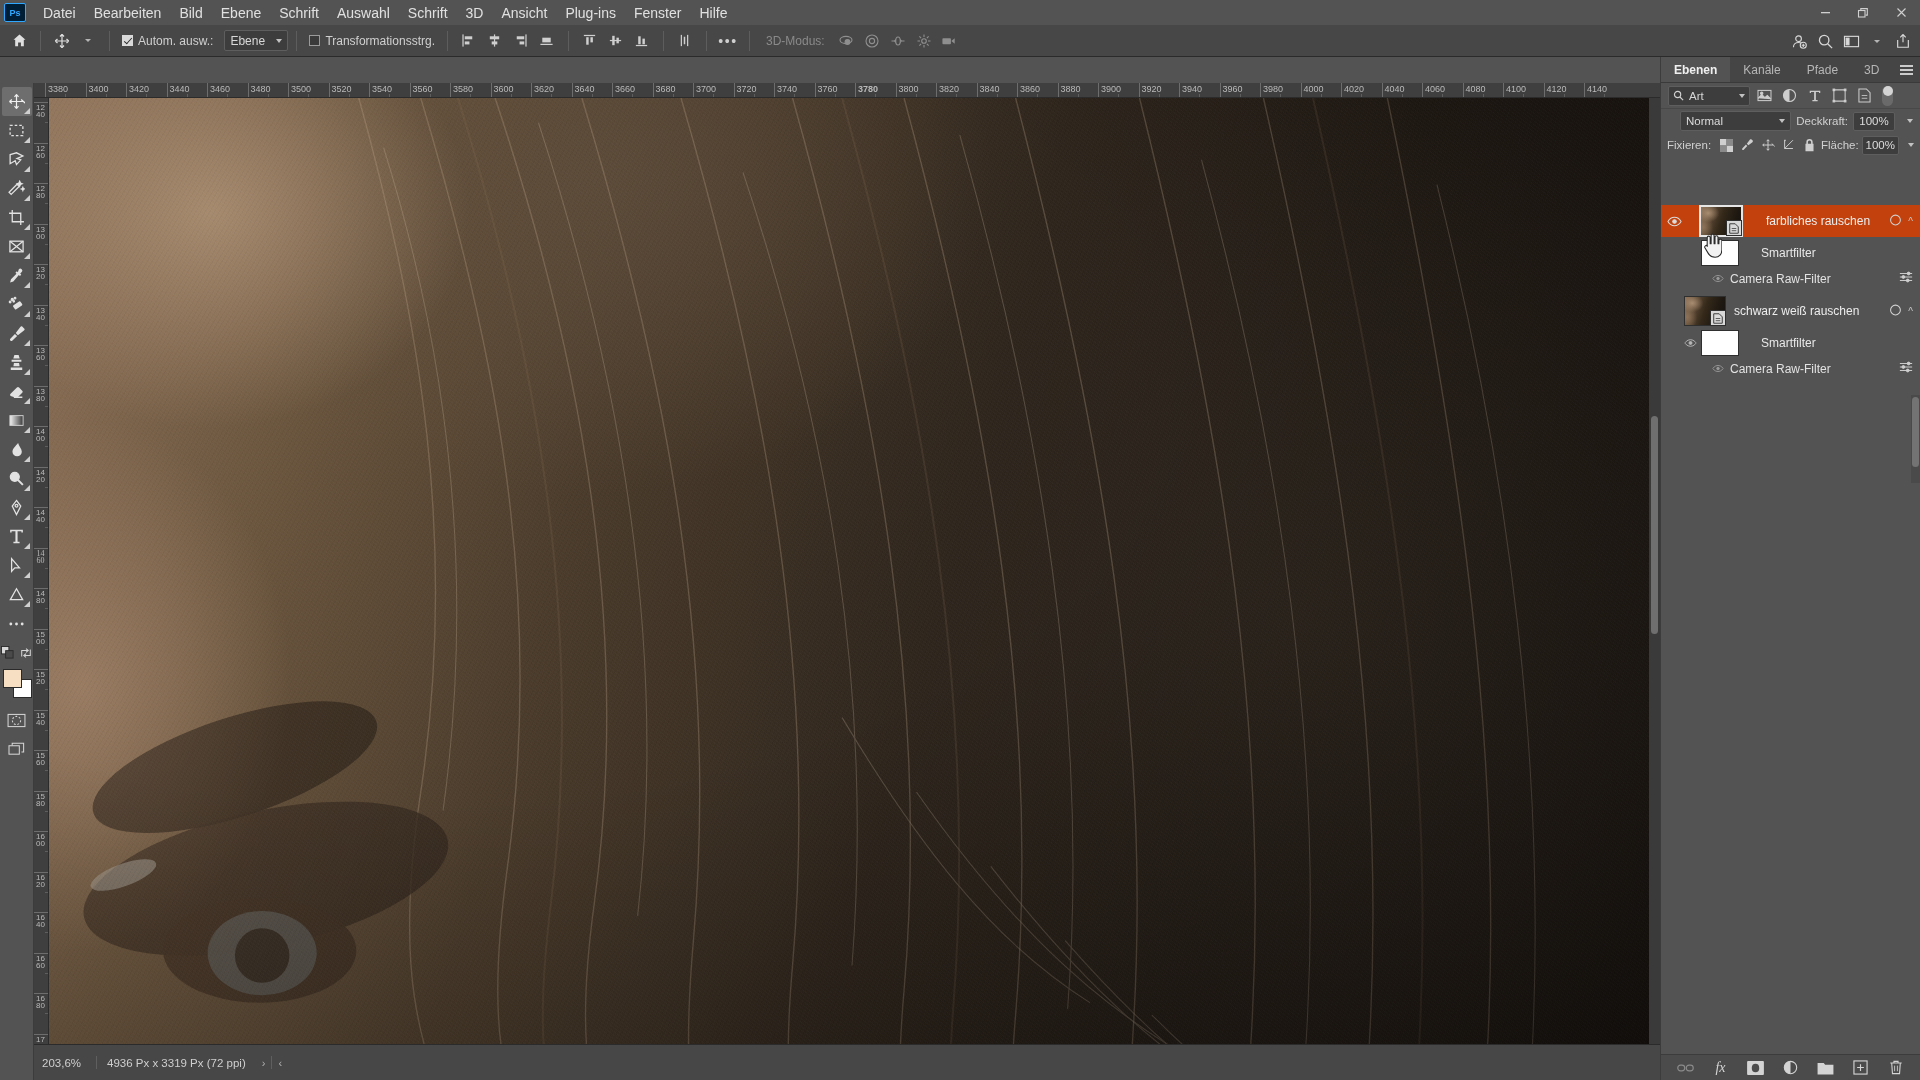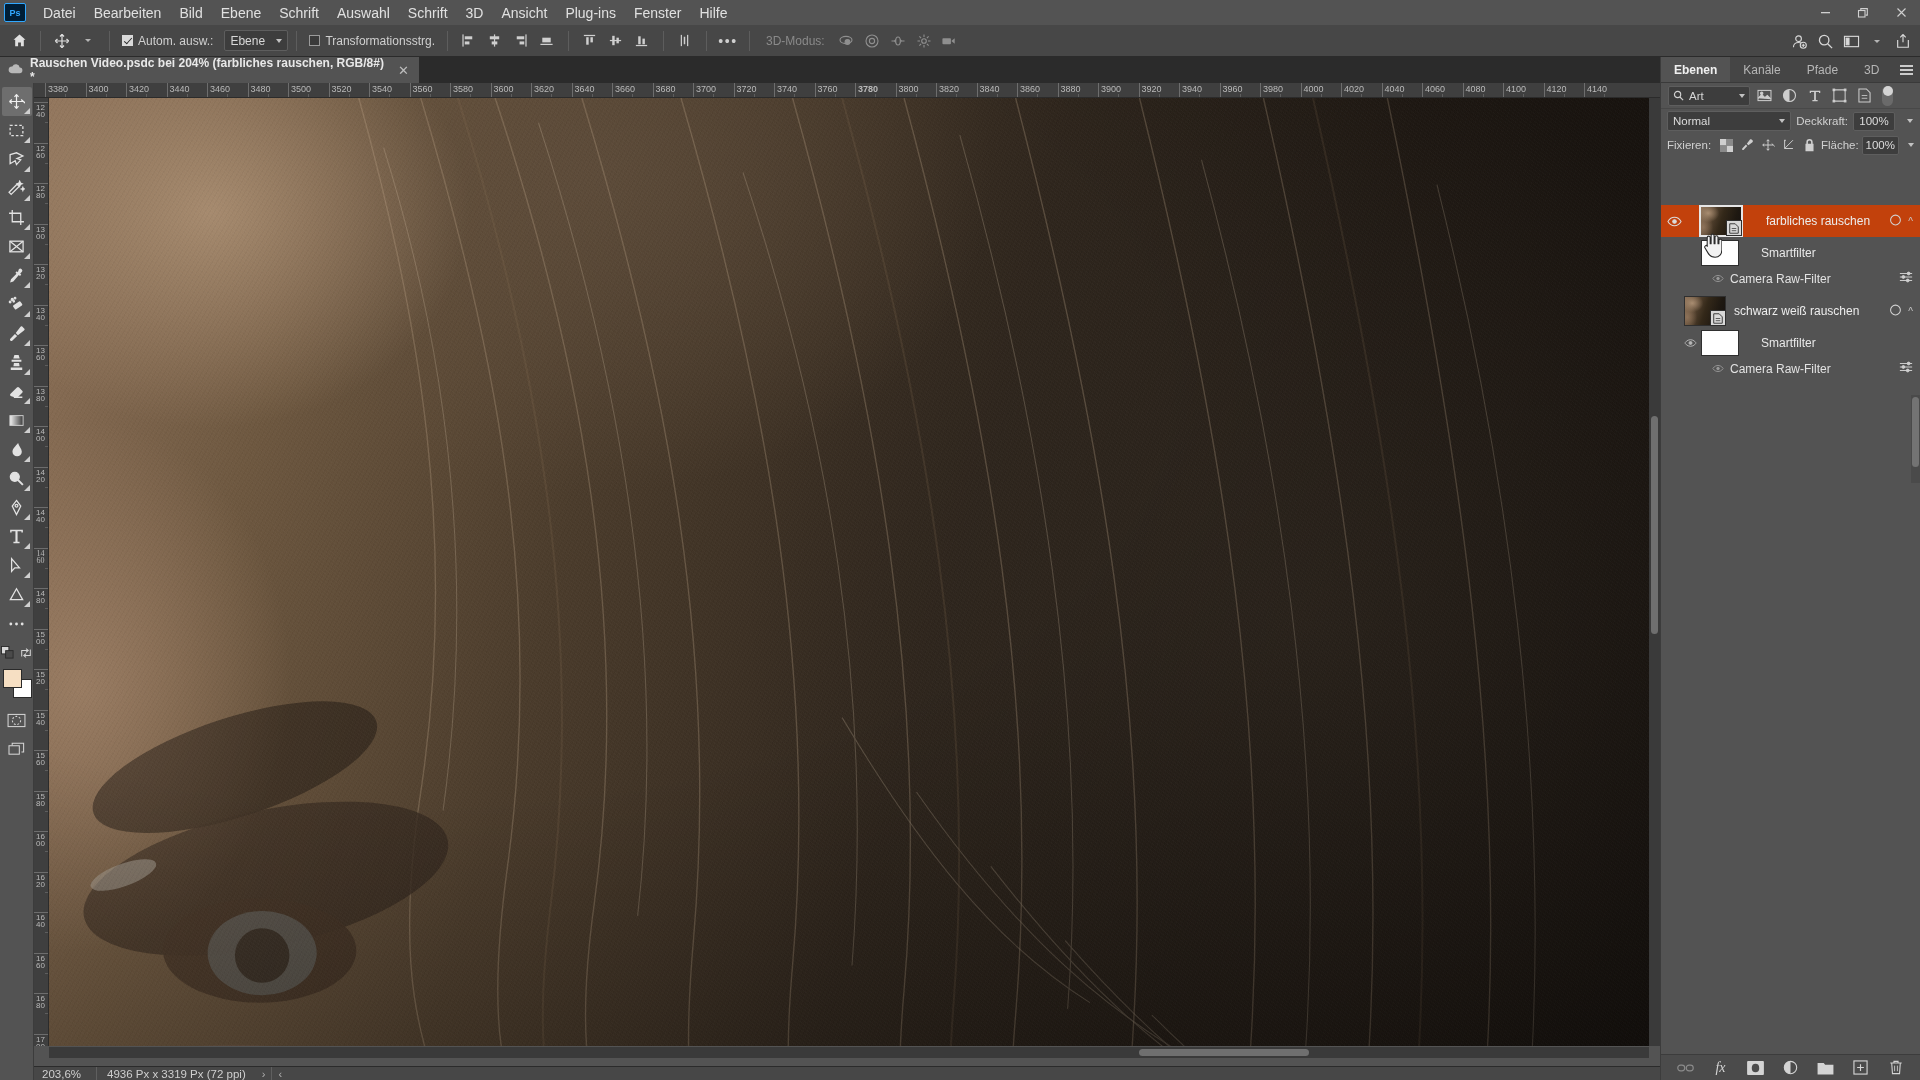--- a/index.html
+++ b/index.html
@@ -159,21 +159,21 @@
   }
   .sb-v .thumb { position:absolute; left:2px; width:7px; background:#6f6f6f; border-radius:4px; }
   .sb-h {
     position:absolute; left:49px; right:271px; bottom:22px; height:11px;
     background:#3a3a3a;
   }
   .sb-h .thumb { position:absolute; top:2px; height:7px; background:#6f6f6f; border-radius:4px; }
 
   
   .statusbar {
-    position:absolute; left:34px; right:260px; bottom:0; height:14px;
+    position:absolute; left:34px; right:260px; bottom:0; height:36px;
     background:#474747; border-top:1px solid #2b2b2b;
     display:flex; align-items:center; font-size:11.5px; color:#cfcfcf;
   }
   .st-zoom { width:62px; padding-left:8px; }
   .st-sep { width:1px; height:13px; background:#5f5f5f; }
   .st-dims { padding:0 10px; }
   .st-arrow { color:#b0b0b0; font-size:11px; padding:0 6px; }
 
   
   .rightpanel {
@@ -207,21 +207,21 @@
     position:relative;
   }
   .toggle-pill:after { content:""; position:absolute; left:0.5px; top:0.5px; width:10px;height:10px;border-radius:50%; background:#d4d4d4; }
 
   .blendrow {
     height:24px; display:flex; align-items:center; padding:0 6px; gap:5px;
   }
   .blendsel {
     height:20px; flex:1; background:#3d3d3d; border:1px solid #5e5e5e; border-radius:2px;
     display:flex; align-items:center; justify-content:space-between; padding:0 5px;
-    font-size:11.5px; color:#dcdcdc;
+    font-size:11.5px; color:#dcdcdc;margin-left:13px;
   }
   .lbl-sm { font-size:11.5px; color:#d0d0d0; white-space:nowrap; }
   .numfield {
     height:19px; width:42px; background:#3d3d3d; border:1px solid #5e5e5e; border-radius:2px;
     font-size:11.5px; color:#dcdcdc; display:flex; align-items:center; justify-content:center;
   }
   .spin { width:14px; height:19px; display:flex; align-items:center; justify-content:center; }
 
   .lockrow { height:24px; display:flex; align-items:center; padding:0 6px; gap:3px; }
   .lockicon { width:20px;height:20px; display:flex; align-items:center; justify-content:center; color:#cfcfcf; }
@@ -475,31 +475,20 @@
         </div>
       <div class="obar-icon">
         <svg width="16" height="16" viewBox="0 0 18 18" fill="none" stroke="#d8d8d8" stroke-width="1.3">
             <path d="M3 8v8h12V8"></path>
             <path d="M9 1.5v9M9 1.5L6 4.8M9 1.5l3 3.3"></path>
           </svg>
       </div>
     </div>
   </div>
 
-  <div class="tabstrip">
-    <div class="doctab">
-      <span class="cloud-ico">
-        <svg width="15" height="11" viewBox="0 0 16 11" fill="#b8b8b8">
-            <path d="M4 10.5h8.2a3 3 0 00.3-6A4.2 4.2 0 004.6 3.3 3.6 3.6 0 004 10.5z"></path>
-          </svg>
-      </span>
-      <span style="font-weight:bold">Rauschen Video.psdc bei 204% (farbliches rauschen, RGB/8#) *</span>
-      <span class="tab-x">✕</span>
-    </div>
-  </div>
 
   <div class="toolbar">
     <div class="tool active">
       <svg width="17" height="17" viewBox="0 0 16 16" fill="none" stroke="#f0f0f0" stroke-width="1.15">
         <path d="M8 1.5v13M1.5 8h13"></path>
           <path d="M8 1.5L6.1 3.6M8 1.5l1.9 2.1M8 14.5l-1.9-2.1M8 14.5l1.9-2.1M1.5 8l2.1-1.9M1.5 8l2.1 1.9M14.5 8l-2.1-1.9M14.5 8l2.1 1.9" stroke-linejoin="round"></path>
       </svg>
     </div>
     <div class="tool">
       <svg width="17" height="17" viewBox="0 0 16 16" fill="none" stroke="#e2e2e2" stroke-width="1.2" stroke-dasharray="2.4 1.9">

